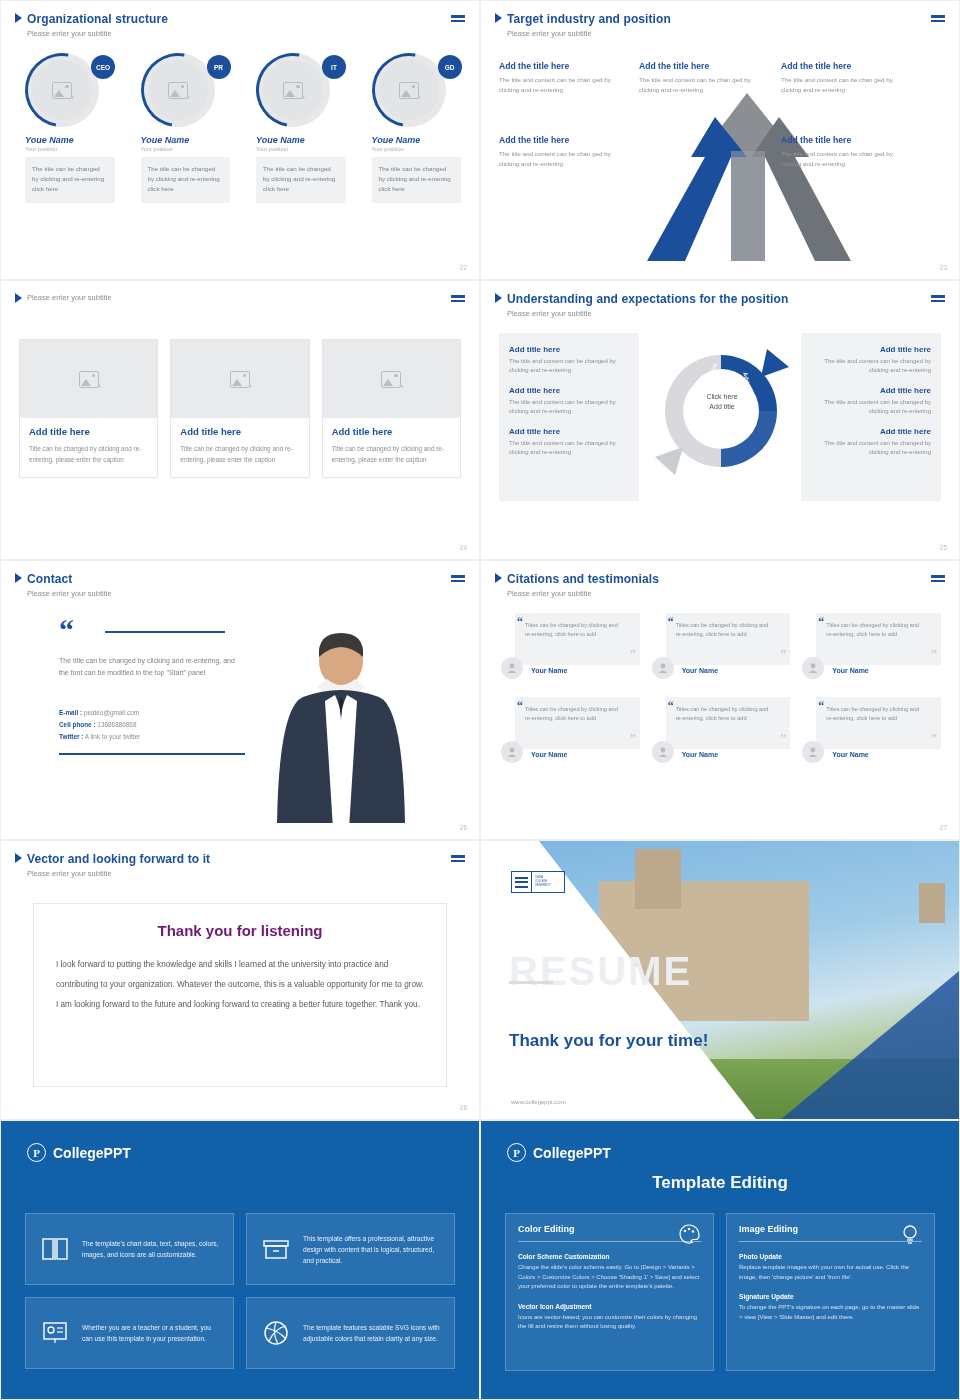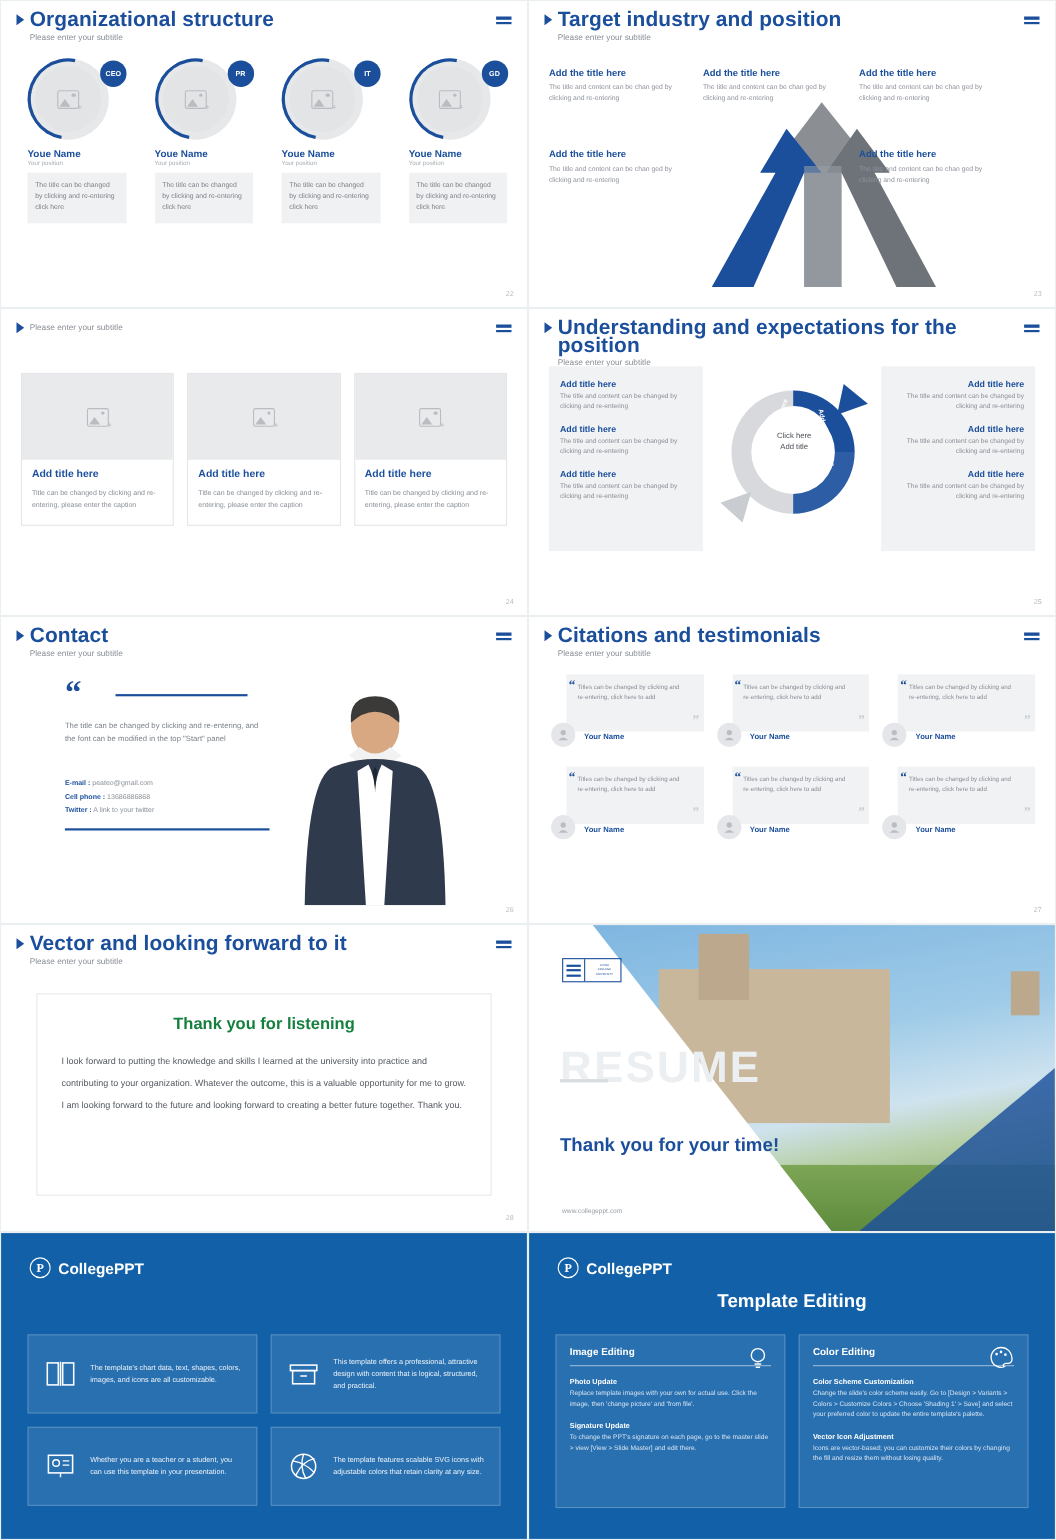--- a/index.html
+++ b/index.html
@@ -21,21 +21,21 @@
   }
   .slide {
     position: relative;
     background: #ffffff;
     overflow: hidden;
     border: 1px solid #eceff1;
   }
   
   .s-head { position: absolute; top: 10px; left: 14px; right: 14px; }
   .s-title {
-    color: #1b4f9c; font-size: 19px; font-weight: bold;
+    color: #1b4f9c; font-size: 12px; font-weight: bold;
     letter-spacing: .1px; line-height: 16px;
   }
   .s-sub { color: #8a8f96; font-size: 7.5px; margin-top: 2px; }
   .tri {
     position: absolute; left: 0; top: 2px;
     width: 0; height: 0;
     border-left: 7px solid #1b4f9c;
     border-top: 5px solid transparent;
     border-bottom: 5px solid transparent;
   }
@@ -62,21 +62,21 @@
     position: absolute; left: 7px; top: 7px; width: 60px; height: 60px;
     border-radius: 50%; background: #e3e4e6;
     display: flex; align-items: center; justify-content: center;
   }
   .org-badge {
     position: absolute; right: -2px; top: 2px;
     width: 24px; height: 24px; border-radius: 50%;
     background: #1b4f9c; color: #fff; font-size: 6.5px; font-weight: bold;
     display: flex; align-items: center; justify-content: center;
   }
-  .org-name { color: #1b4f9c; font-size: 9px; font-weight: bold; margin-top: 4px; }
+  .org-name { color: #1b4f9c; font-size: 9px; font-weight: bold; margin-top: 4px; font-style: italic; }
   .org-pos { color: #a9aeb4; font-size: 5.6px; margin-top: 1px; }
   .org-desc {
     margin-top: 5px; background: #f0f1f2; padding: 7px 7px;
     color: #7b8088; font-size: 6.2px; line-height: 10px; height: 46px;
   }
   .ph-icon { width: 20px; height: 17px; position: relative; }
   .ph-icon .frame { position: absolute; inset: 0; border: 1.4px solid #b9bdc2; border-radius: 2px; }
   .ph-icon .mtn { position: absolute; left: 2px; bottom: 2px; width: 0; height: 0;
     border-left: 5px solid transparent; border-right: 5px solid transparent; border-bottom: 7px solid #b9bdc2; }
   .ph-icon .sun { position: absolute; right: 3.5px; top: 3px; width: 3.4px; height: 3.4px; border-radius: 50%; background: #b9bdc2; }
@@ -127,25 +127,25 @@
   .cit-txt { color: #8a9097; font-size: 5.6px; line-height: 8.6px; }
   .cit-qm { position: absolute; color: #1b4f9c; font-weight: bold; font-size: 12px; font-family: "Liberation Serif", serif; }
   .cit-q1 { left: 18px; top: 2px; }
   .cit-q2 { right: 4px; top: 34px; color: #c9ccd1; }
   .cit-av { position: absolute; left: 2px; bottom: 8px; width: 22px; height: 22px; border-radius: 50%; background: #e4e6e9;
     display: flex; align-items: center; justify-content: center; }
   .cit-name { position: absolute; left: 32px; bottom: 13px; color: #1b4f9c; font-size: 7px; font-weight: bold; }
 
   
   .tk-box { position: absolute; left: 32px; right: 32px; top: 62px; bottom: 32px; border: 1px solid #e6e8ea; padding: 18px 22px; }
-  .tk-h { color: #15803d; font-size: 15px; font-weight: bold; text-align: center; }
+  .tk-h { color: #701a75; font-size: 15px; font-weight: bold; text-align: center; }
   .tk-p { color: #555b62; font-size: 8.2px; line-height: 20px; margin-top: 16px; }
 
   
-  .ry { background: #fff; text-align: center; }
+  .ry { background: #fff; }
   .ry-sky { position: absolute; right: 0; top: 0; width: 420px; height: 280px; overflow: hidden; }
   .ry-skybg { position: absolute; inset: 0; background: linear-gradient(170deg, #7fb6e0 0%, #9fcbe8 38%, #cfe3ef 60%, #b8d0a8 72%, #6f9a4e 100%); }
   .ry-diag { position: absolute; inset: 0; background: #ffffff; clip-path: polygon(0 0, 0 100%, 52% 100%, 0 0); }
   .ry-bld { position: absolute; left: 60px; top: 40px; width: 210px; height: 140px; background: #c9b79c; }
   .ry-tower { position: absolute; left: 96px; top: 8px; width: 46px; height: 60px; background: #bca88c; }
   .ry-tower2 { position: absolute; right: 14px; top: 42px; width: 26px; height: 40px; background: #bca88c; }
   .ry-grass { position: absolute; left: 0; bottom: 0; width: 100%; height: 62px; background: linear-gradient(#7da556, #5d8a3c); }
   .ry-blue { position: absolute; right: 0; bottom: 0; width: 180px; height: 150px; background: rgba(27,79,156,.82);
     clip-path: polygon(100% 0, 100% 100%, 0 100%); }
   .ry-logo { position: absolute; left: 30px; top: 30px; width: 54px; height: 22px; border: 1.4px solid #1b4f9c; display: flex; }
@@ -661,46 +661,46 @@
 
   <div class="slide blue">
     <div class="bl-logo">
       <div class="mark">P</div>
       <div class="name">CollegePPT</div>
     </div>
     <div class="bl-title">Template Editing</div>
 
     <div class="bl-grid">
       <div class="bl-card2">
-        <div class="bl-c2-h">Image Editing</div>
-        <div class="bl-c2-ic">
-          <svg width="24" height="24" viewBox="0 0 24 24">
-                <circle cx="12" cy="10" r="6" fill="none" stroke="#fff" stroke-width="1.3"></circle>
-                <line x1="9" y1="18" x2="15" y2="18" stroke="#fff" stroke-width="1.3"></line>
-                <line x1="10" y1="21" x2="14" y2="21" stroke="#fff" stroke-width="1.3"></line>
-              </svg>
-        </div>
-        <div class="bl-sec-t">Photo Update</div>
-        <div class="bl-sec-d">Replace template images with your own for actual use. Click the image, then 'change picture' and 'from file'.</div>
-        <div class="bl-sec-t">Signature Update</div>
-        <div class="bl-sec-d">To change the PPT's signature on each page, go to the master slide &gt; view [View &gt; Slide Master] and edit there.</div>
-      </div>
-
-      <div class="bl-card2">
         <div class="bl-c2-h">Color Editing</div>
         <div class="bl-c2-ic">
           <svg width="24" height="24" viewBox="0 0 24 24">
                 <path d="M12 3 a9 9 0 1 0 3 17.5 c-2 -1 -0.5 -3 1.5 -3 h2 a3.5 3.5 0 0 0 3.5 -3.5 C22 7 17.5 3 12 3 Z" fill="none" stroke="#fff" stroke-width="1.2"></path>
                 <circle cx="8" cy="9" r="1.2" fill="#fff"></circle>
                 <circle cx="12" cy="7" r="1.2" fill="#fff"></circle>
                 <circle cx="16" cy="9.5" r="1.2" fill="#fff"></circle>
               </svg>
         </div>
         <div class="bl-sec-t">Color Scheme Customization</div>
         <div class="bl-sec-d">Change the slide's color scheme easily. Go to [Design &gt; Variants &gt; Colors &gt; Customize Colors &gt; Choose 'Shading 1' &gt; Save] and select your preferred color to update the entire template's palette.</div>
         <div class="bl-sec-t">Vector Icon Adjustment</div>
         <div class="bl-sec-d">Icons are vector-based; you can customize their colors by changing the fill and resize them without losing quality.</div>
       </div>
+
+      <div class="bl-card2">
+        <div class="bl-c2-h">Image Editing</div>
+        <div class="bl-c2-ic">
+          <svg width="24" height="24" viewBox="0 0 24 24">
+                <circle cx="12" cy="10" r="6" fill="none" stroke="#fff" stroke-width="1.3"></circle>
+                <line x1="9" y1="18" x2="15" y2="18" stroke="#fff" stroke-width="1.3"></line>
+                <line x1="10" y1="21" x2="14" y2="21" stroke="#fff" stroke-width="1.3"></line>
+              </svg>
+        </div>
+        <div class="bl-sec-t">Photo Update</div>
+        <div class="bl-sec-d">Replace template images with your own for actual use. Click the image, then 'change picture' and 'from file'.</div>
+        <div class="bl-sec-t">Signature Update</div>
+        <div class="bl-sec-d">To change the PPT's signature on each page, go to the master slide &gt; view [View &gt; Slide Master] and edit there.</div>
+      </div>
     </div>
   </div>
 
 </div>
 </div>
 
 </body></html>

